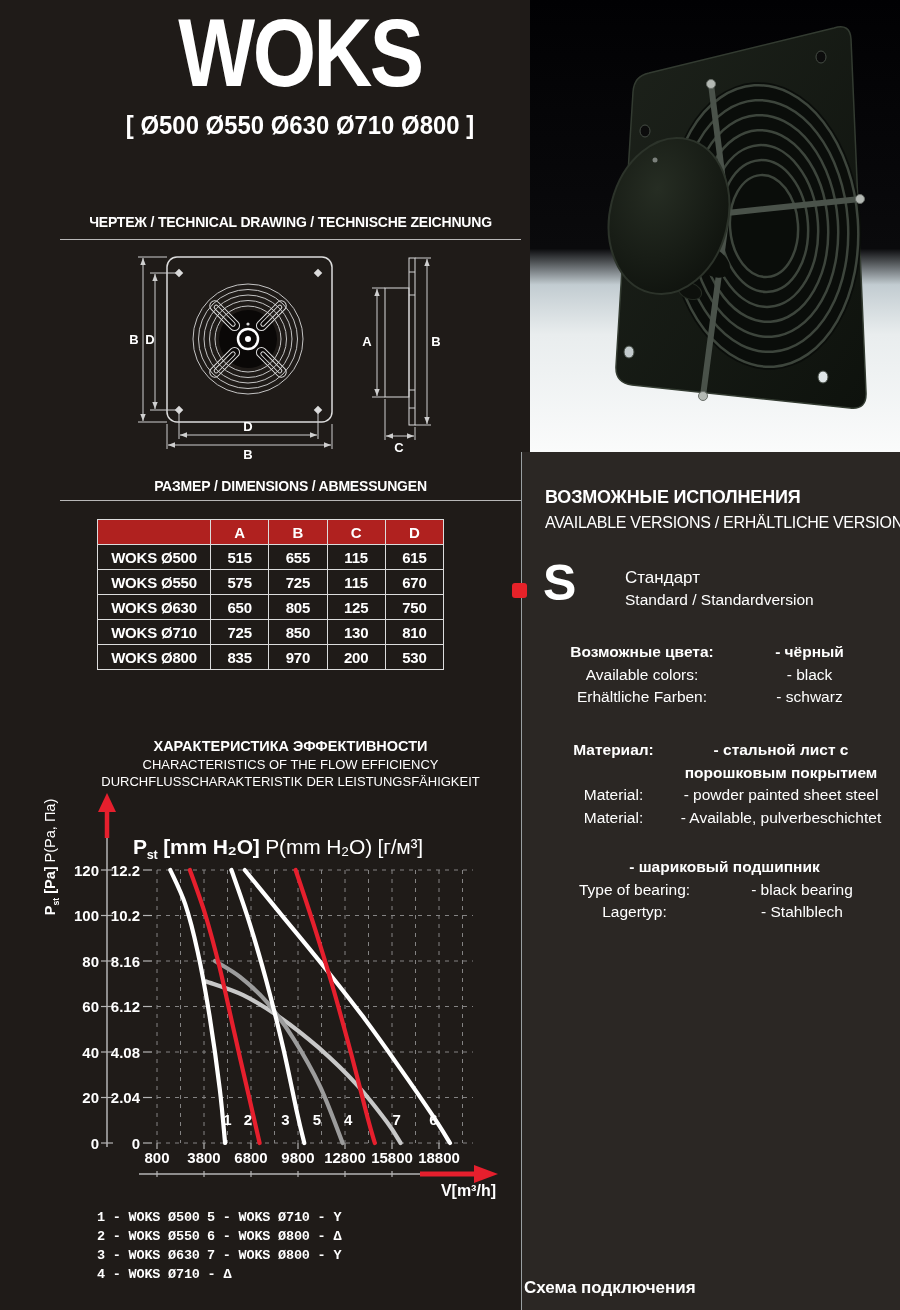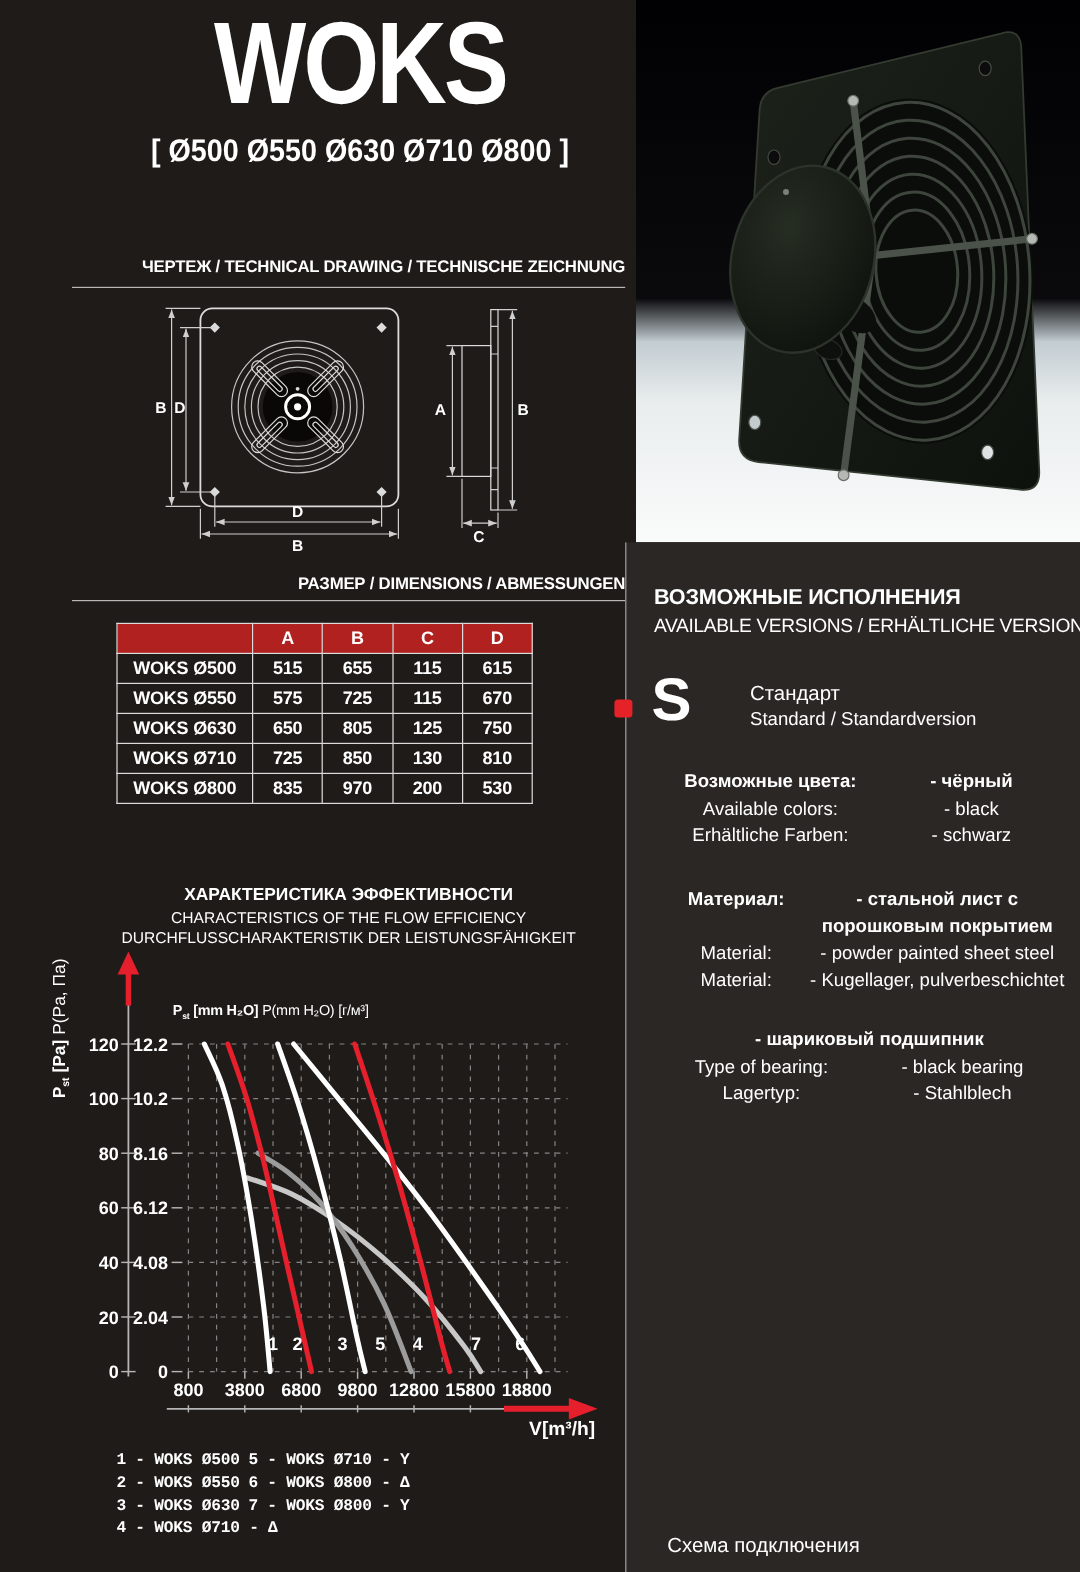--- a/index.html
+++ b/index.html
@@ -7,32 +7,32 @@
         font-family:"Liberation Sans",sans-serif;color:#fff;}
   .abs{position:absolute;}
   .ctr{text-align:center;}
   .b{font-weight:bold;}
   
   .title{left:70px;top:2px;width:460px;font-size:97px;font-weight:bold;line-height:1.05;
          letter-spacing:-3px;transform:scaleX(.84);transform-origin:50% 0;}
   .subtitle{left:70px;top:110px;width:460px;font-size:26px;font-weight:bold;letter-spacing:0;
             transform:scaleX(.92);transform-origin:50% 0;}
   
-  .sechead{left:60px;width:461px;font-size:14px;font-weight:bold;letter-spacing:-.2px;text-align:right;}
+  .sechead{left:60px;width:461px;font-size:14px;font-weight:bold;letter-spacing:-.2px;}
   .secline{left:60px;width:461px;height:0;border-top:1px solid #b7b7b7;}
   
   table.dims{position:absolute;left:97px;top:519px;width:347px;border-collapse:collapse;table-layout:fixed;}
   table.dims th,table.dims td{border:1.5px solid #dcdcdc;height:24px;font-size:15px;font-weight:bold;
         text-align:center;color:#fff;padding:0;letter-spacing:-.2px;}
   table.dims thead th{background:#b0211f;}
   
   .chead-ru{left:60px;top:738px;width:461px;font-size:14.5px;font-weight:bold;}
   .chead-en{left:60px;top:757px;width:461px;font-size:13px;}
   .chead-de{left:60px;top:774px;width:461px;font-size:13px;}
-  .ymm-label{left:144px;top:835px;font-size:12px;letter-spacing:-.2px;}
+  .ymm-label{left:133px;top:835px;font-size:21px;letter-spacing:-.2px;}
   .ymm-label sub,.ypa-label sub{font-size:.6em;}
   .ypa-label{left:-58px;top:847px;width:220px;height:20px;text-align:center;font-size:14.5px;
              transform:rotate(-90deg);}
   
   .legend{left:97px;top:1208px;width:330px;font-size:13.5px;font-weight:bold;letter-spacing:-.2px;}
   .legend .col{position:absolute;top:0;font-family:Liberation Mono, monospace;}
   .legend .col1{left:0;}
   .legend .col2{left:110px;}
   .legend .item{height:19px;line-height:19px;white-space:nowrap;}
   
@@ -49,21 +49,21 @@
   .vrow{display:flex;text-align:center;}
   .vlabel{flex:0 0 auto;}
   .vvalue{flex:1 1 auto;}
   .colors-block{left:557px;top:641px;}
   .colors-block .vlabel{width:170px;}
   .material-block{left:557px;top:739px;}
   .material-block .vlabel{width:113px;}
   .bearing-block{left:557px;top:856px;}
   .bearing-block .vlabel{width:155px;}
   .vrow.bold{font-weight:bold;}
-  .footer-left{left:556px;top:1278px;font-size:17px;font-weight:normal;text-align:center;}
+  .footer-left{left:524px;top:1278px;font-size:17px;font-weight:bold;text-align:center;}
   .footer-right{left:700px;top:1278px;width:184px;text-align:right;font-size:17px;font-weight:bold;padding-right:16px;box-sizing:border-box;margin-top:33px;}
   svg text{font-family:"Liberation Sans",sans-serif;}
 </style>
 </head>
 <body>
 
 <div class="page">
 
   <div class="abs title ctr">WOKS</div>
   <div class="abs subtitle ctr">[ Ø500  Ø550  Ø630  Ø710  Ø800 ]</div>
@@ -430,21 +430,21 @@
       <div class="vrow bold">
         <span class="vlabel">Материал:</span>
         <span class="vvalue">- стальной лист с порошковым покрытием</span>
       </div>
       <div class="vrow">
         <span class="vlabel">Material:</span>
         <span class="vvalue">- powder painted sheet steel</span>
       </div>
       <div class="vrow">
         <span class="vlabel">Material:</span>
-        <span class="vvalue">- Kugellager, pulverbeschichtet</span>
+        <span class="vvalue">- Available, pulverbeschichtet</span>
       </div>
     </div>
   <div class="abs vblock bearing-block">
       <div class="vrow bold">
         <span class="vvalue">- шариковый подшипник</span>
       </div>
       <div class="vrow">
         <span class="vlabel">Type of bearing:</span>
         <span class="vvalue">- black bearing</span>
       </div>

